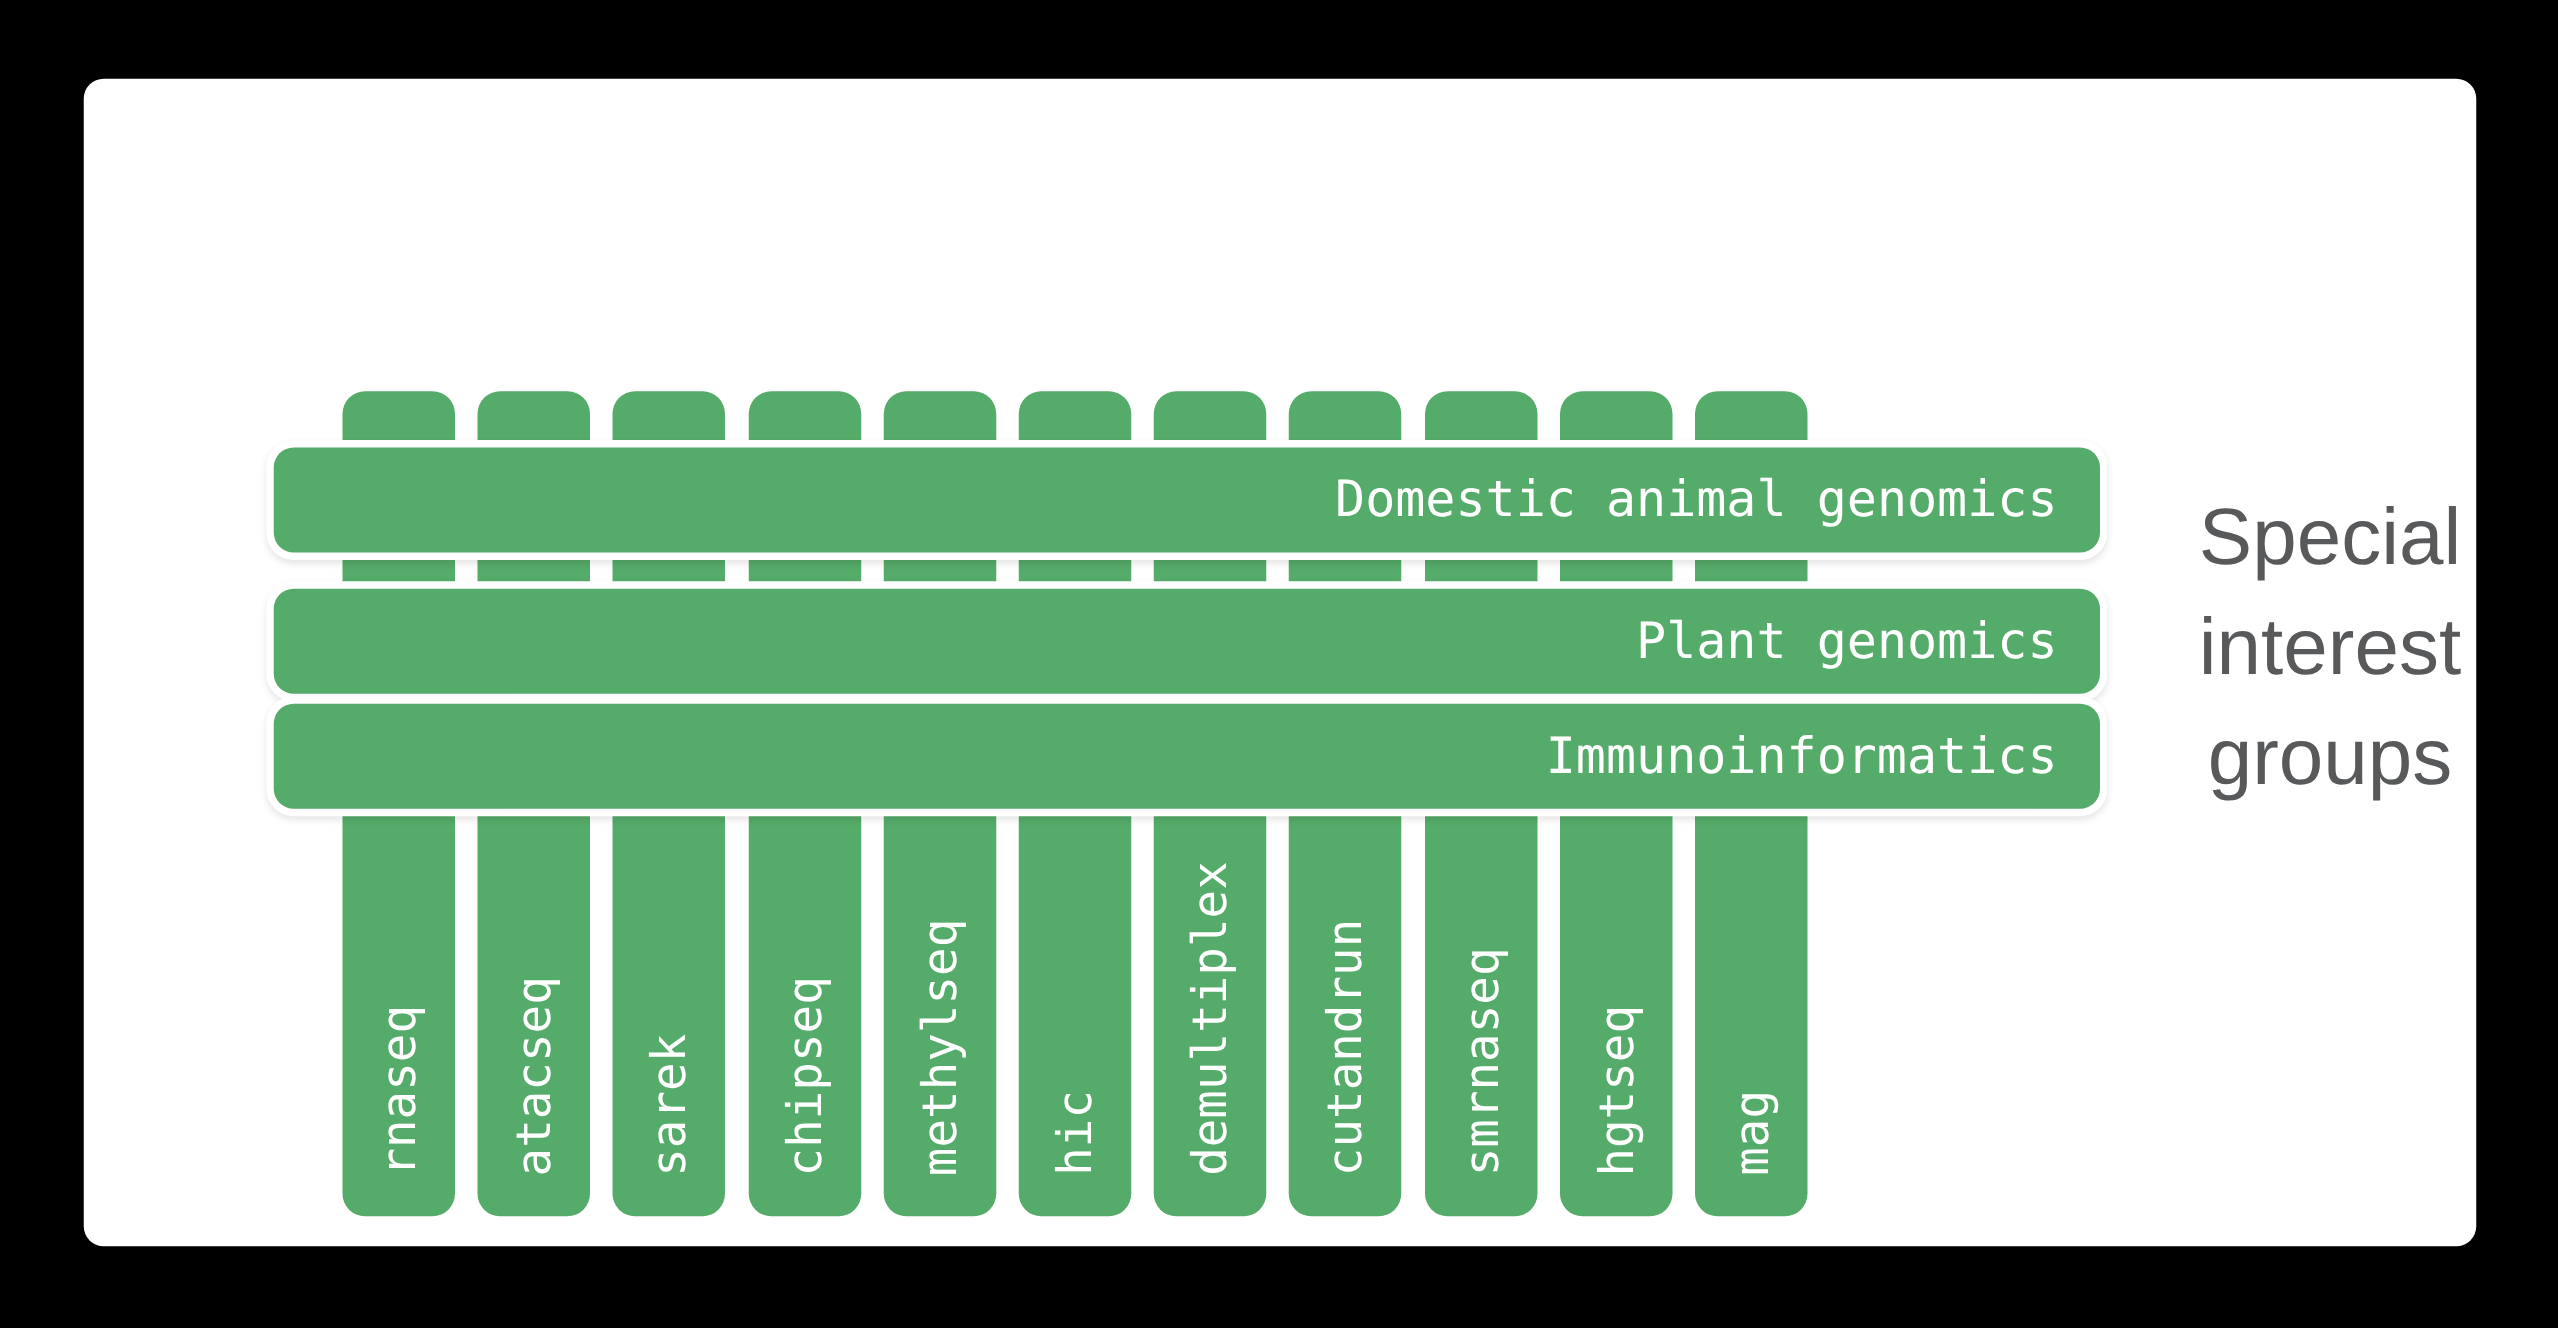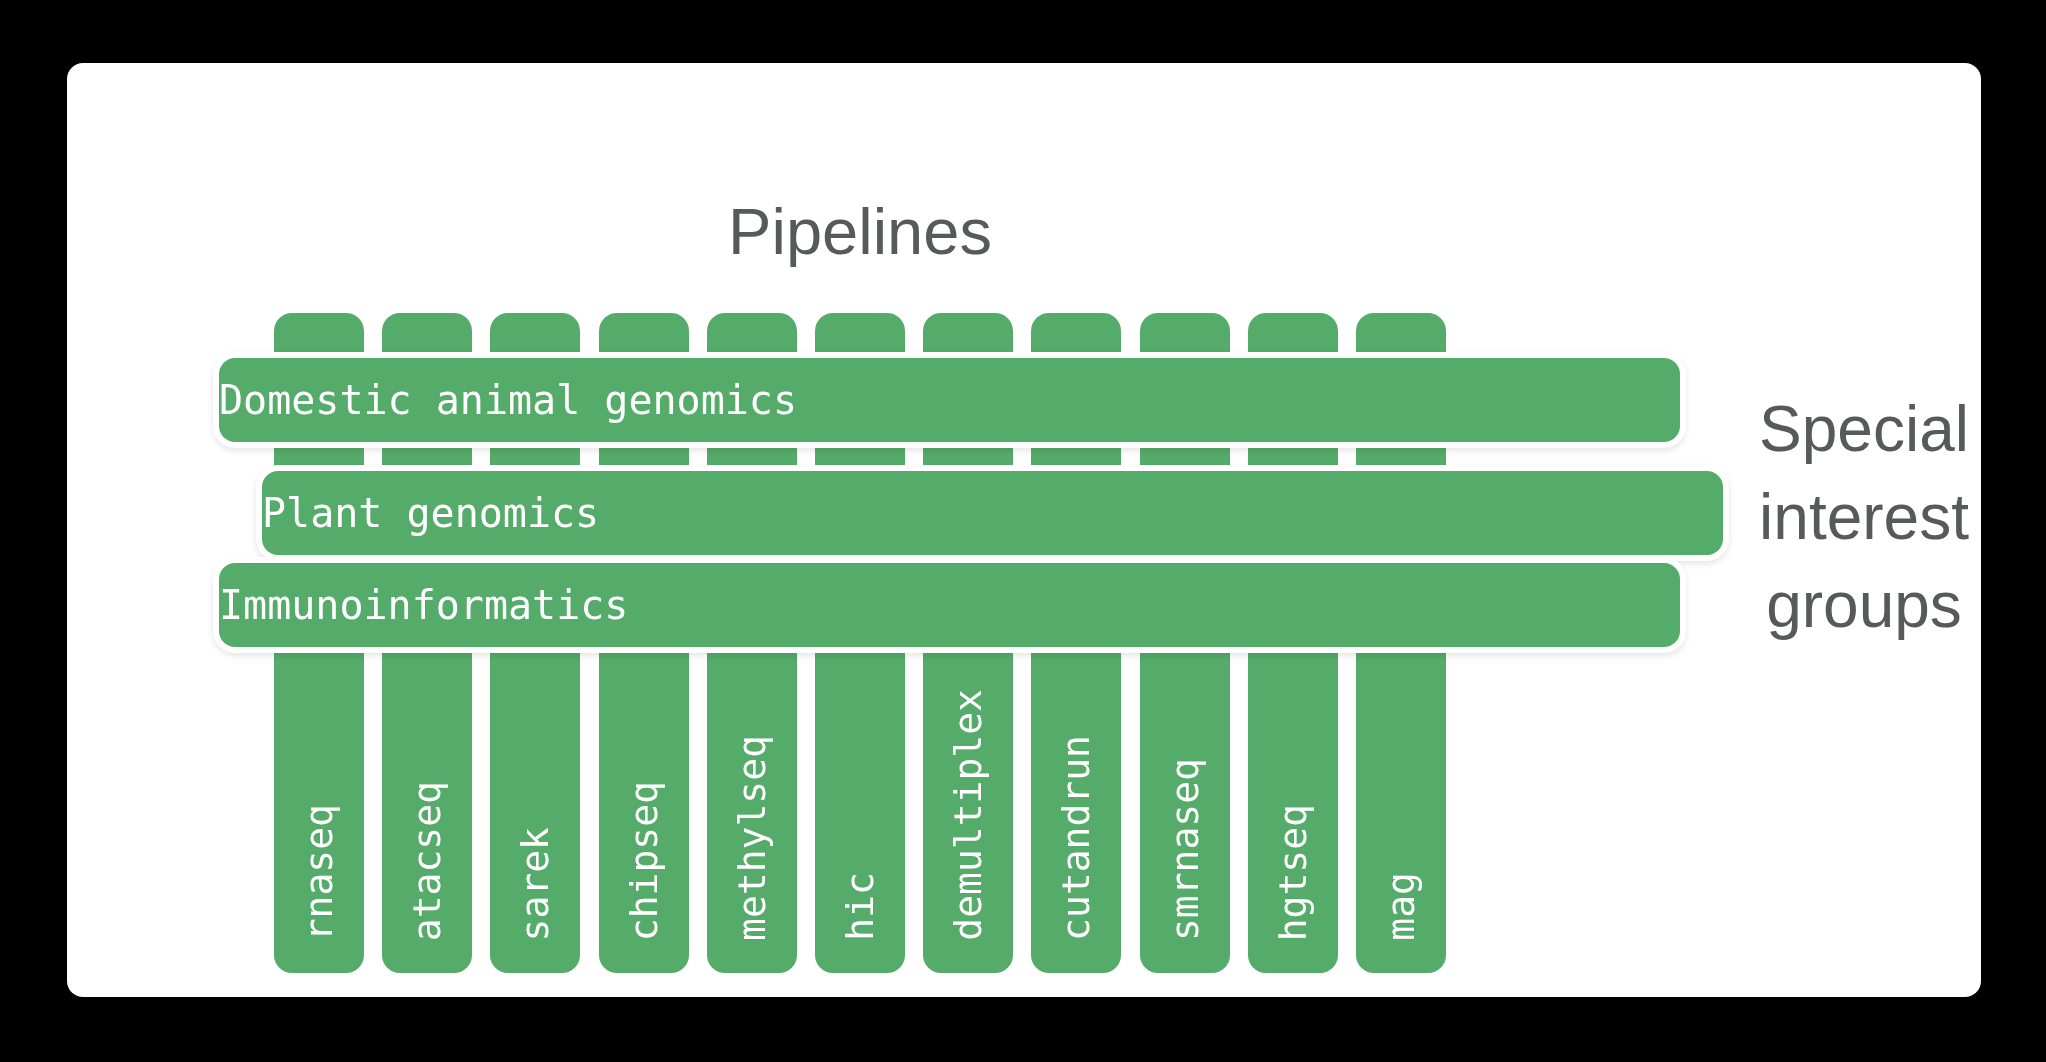--- a/index.html
+++ b/index.html
@@ -34,34 +34,33 @@
     writing-mode:vertical-rl;
     font-family:"DejaVu Sans Mono", monospace;
     font-size:38px;color:var(--bartext,#fff);
     white-space:nowrap;
   }
   .group-row{
     position:absolute;left:152px;width:1461px;height:84px;
     background:var(--green,#55ab69);border-radius:16px;
     box-shadow:0 0 0 6px var(--card,#fff), 0 3px 6px 6px rgba(0,0,0,0.10);
     z-index:2;
-    display:flex;align-items:center;
+    display:flex;align-items:center;justify-content:flex-end;
     padding-right:34px;box-sizing:border-box;
   }
   .group-row .h-label{
     font-family:"DejaVu Sans Mono", monospace;
     font-size:40px;color:var(--bartext,#fff);
     white-space:nowrap;
   }
 </style>
 </head>
 <body style="--bg: #000000; --card: #ffffff; --green: #55ab69; --bartext: #ffffff; --heading: #58595b;">
 
 <div class="card">
-  <div class="title">Pipelines</div>
   <div id="columns">
       <div class="pipe-col" style="left: 207px;">
         <span class="v-label">rnaseq</span>
       </div>
       <div class="pipe-col" style="left: 315px;">
         <span class="v-label">atacseq</span>
       </div>
       <div class="pipe-col" style="left: 423px;">
         <span class="v-label">sarek</span>
       </div>
@@ -87,21 +86,21 @@
         <span class="v-label">hgtseq</span>
       </div>
       <div class="pipe-col" style="left: 1289px;">
         <span class="v-label">mag</span>
       </div>
     </div>
   <div id="rows">
       <div class="group-row" style="top: 295px;">
         <span class="h-label">Domestic animal genomics</span>
       </div>
-      <div class="group-row" style="top: 408px; margin-left: 43px;">
+      <div class="group-row" style="top: 408px;">
         <span class="h-label">Plant genomics</span>
       </div>
       <div class="group-row" style="top: 500px;">
         <span class="h-label">Immunoinformatics</span>
       </div>
     </div>
   <div class="side-label" id="side-label">
       <div>Special</div>
       <div>interest</div>
       <div>groups</div>

